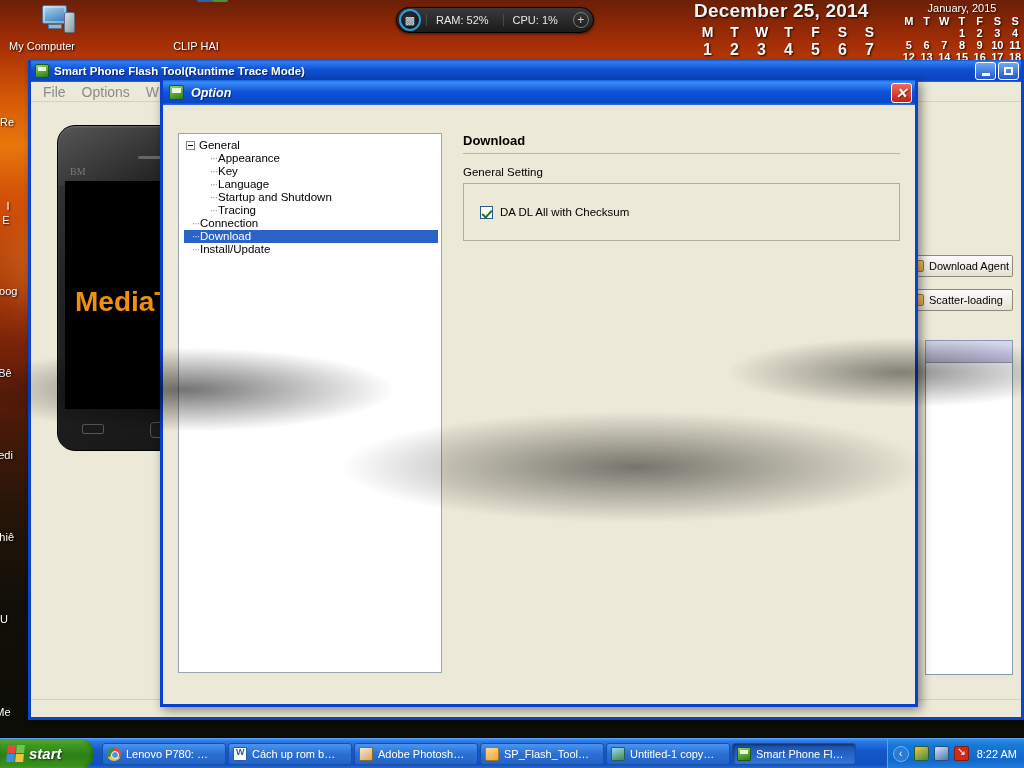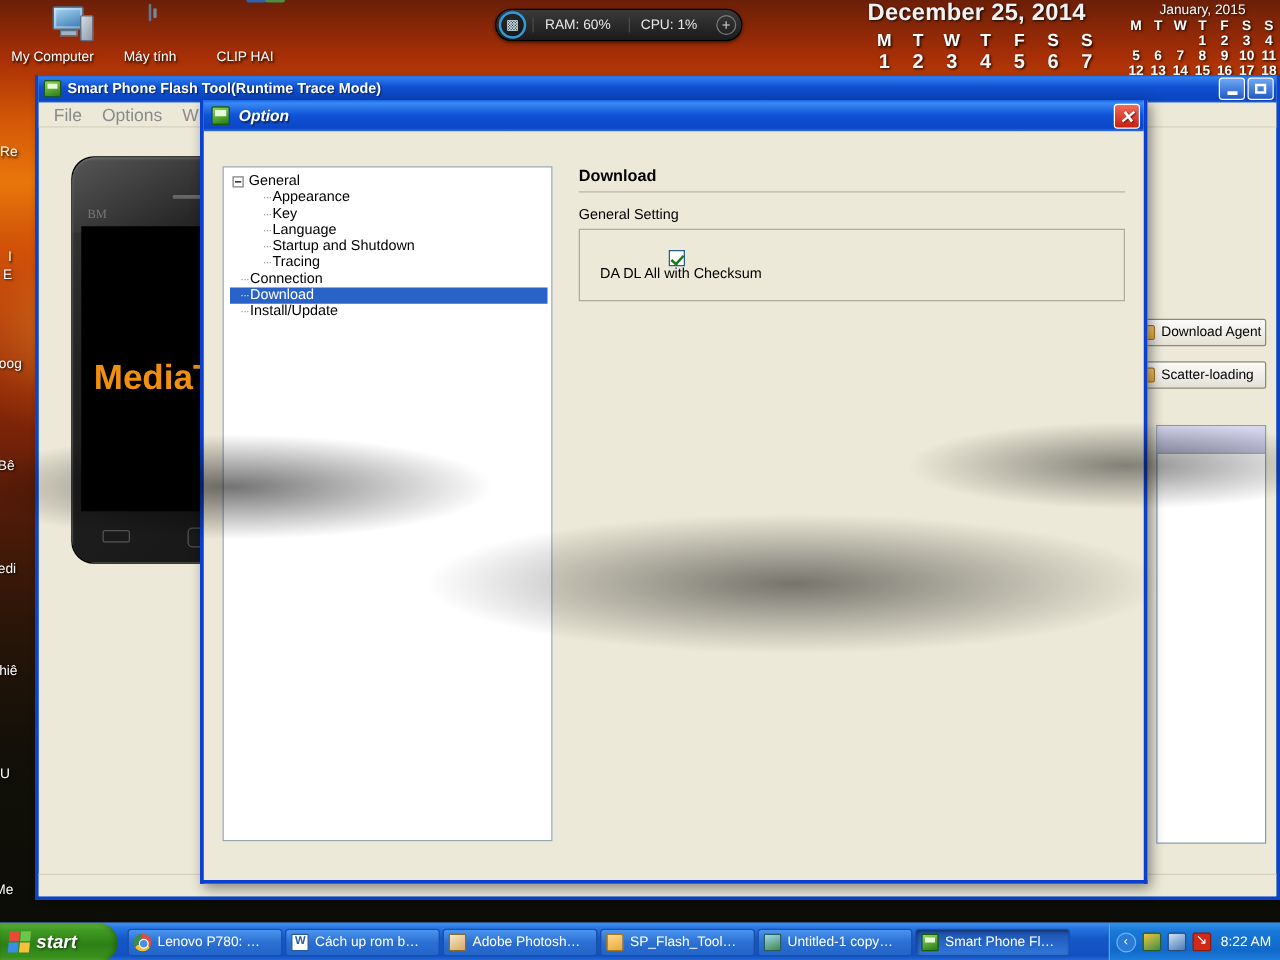--- a/index.html
+++ b/index.html
@@ -412,21 +412,21 @@
   }
   #opt-panel .grp-label {
     font-size: 11.5px; color: #000; margin-bottom: 5px;
   }
   #opt-panel .grp-box {
     border: 1px solid #b0ada0;
     height: 58px;
     display: flex; align-items: center;
     padding-left: 16px;
   }
-  .cbrow { display: flex; align-items: center; cursor: pointer; flex-direction: column; }
+  .cbrow { display: flex; align-items: center; cursor: pointer; }
   .cbox {
     width: 13px; height: 13px; flex: none;
     background: #fff; border: 1px solid #2a5d8f;
     margin-right: 7px; position: relative;
   }
   .cbox.checked::after {
     content: "";
     position: absolute; left: 3px; top: 1px;
     width: 4px; height: 8px;
     border: solid #1a7a1a; border-width: 0 2px 2px 0;
@@ -531,36 +531,20 @@
 <div id="desktop">
   <div class="sun-glow"></div>
 
   <div class="dicon" style="left:4px; top:4px;">
     <span class="glyph">
       <span class="ico-mycomputer"><span class="mon"></span><span class="base"></span><span class="twr"></span></span>
     </span>
     <span>My Computer</span>
   </div>
 
-  <div class="dicon" style="left:82px; top:4px;">
-    <span class="glyph">
-      <span class="ico-calc"><span class="scr"></span><span class="keys">
-            <i></i>
-            <i></i>
-            <i></i>
-            <i></i>
-            <i></i>
-            <i></i>
-            <i></i>
-            <i></i>
-            <i></i>
-          </span></span>
-    </span>
-    <span>Máy tính</span>
-  </div>
 
   <div class="dicon" style="left:158px; top:4px;">
     <span class="glyph">
       <span class="ico-users"><span class="p p1"></span><span class="p p2"></span></span>
     </span>
     <span>CLIP HAI</span>
   </div>
 
   <div class="dicon" style="left:-16px; top:116px; width:46px;">
     <span>Re</span>
@@ -585,21 +569,21 @@
   </div>
   <div class="dicon" style="left:-18px; top:613px; width:44px;">
     <span>U</span>
   </div>
   <div class="dicon" style="left:-20px; top:706px; width:46px;">
     <span>Me</span>
   </div>
 
   <div id="gadget-perf">
     <div class="orb">▩</div>
-    <div class="seg">RAM: 60%</div>
+    <div class="seg">RAM: 52%</div>
     <div class="seg">CPU: 1%</div>
     <div class="plus">+</div>
   </div>
 
   <div id="gadget-date">
     <div class="big">December 25, 2014</div>
     <div class="dow">
       <span>M</span>
       <span>T</span>
       <span>W</span>

